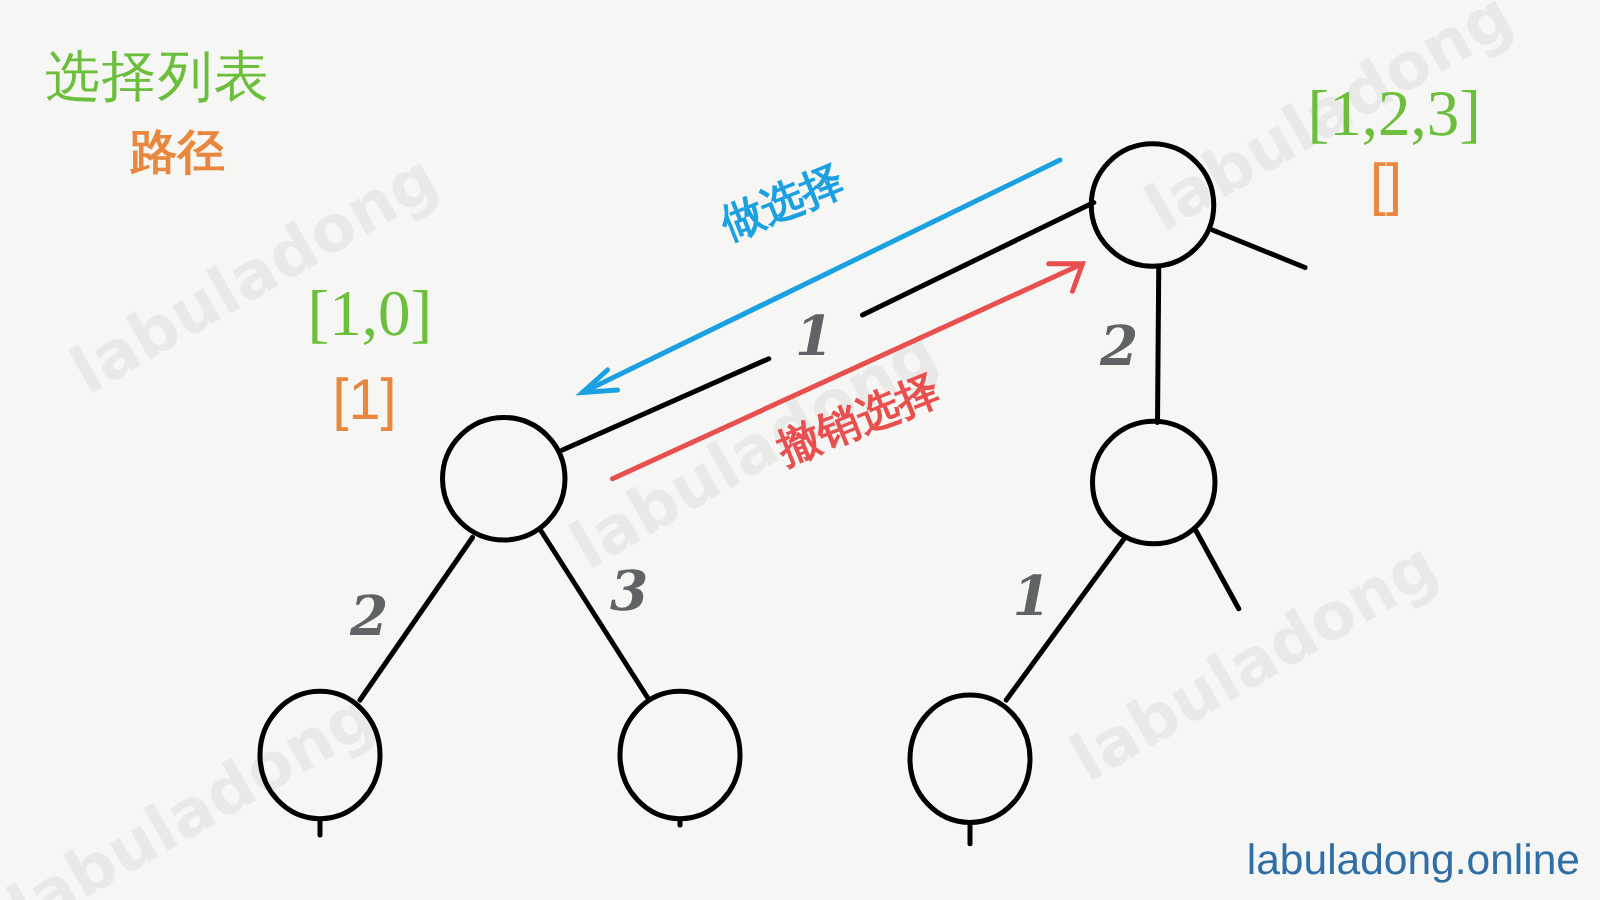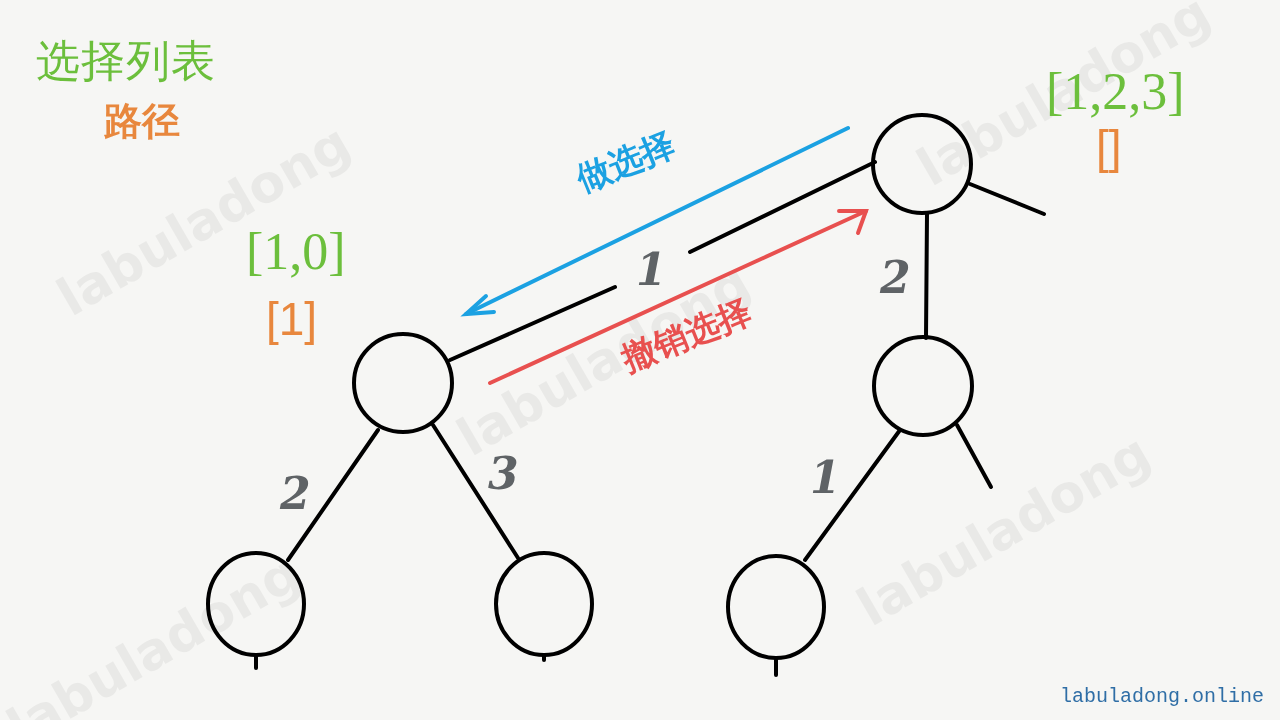--- a/index.html
+++ b/index.html
@@ -15,21 +15,21 @@
     .legend-path { left: 92px; top: 96px; font-size: 38px; font-weight: bold; color: #e8873d; margin-left: 12px; }
     .list-green { color: #6cbf3c; font-family: Liberation Serif, serif; font-size: 52px; }
     .list-orange { color: #e8873d; font-family: "Liberation Sans", sans-serif; font-size: 46px; }
     .root-choices { left: 1046px; top: 62px; }
     .root-path { left: 1096px; top: 120px; }
     .left-choices { left: 246px; top: 222px; }
     .left-path { left: 266px; top: 292px; }
     .action-do { left: 570px; top: 160px; font-size: 34px; font-weight: bold; color: #1ba1e2; transform: rotate(-22deg); transform-origin: left top; }
     .action-undo { left: 615px; top: 340px; font-size: 34px; font-weight: bold; color: #e8504f; transform: rotate(-22deg); transform-origin: left top; }
     .edge-label { font-family: "DejaVu Serif", serif; font-weight: bold; font-style: italic; color: #5f6366; font-size: 44px; }
-    .footer { right: 16px; bottom: 12px; font-family: Liberation Mono, monospace; font-size: 20px; color: #2f6ea6; }
+    .footer { right: 16px; bottom: 12px; font-family: Liberation Sans, sans-serif; font-size: 34px; color: #2f6ea6; }
     .watermark { position: absolute; font-family: "DejaVu Sans", sans-serif; font-weight: bold; font-size: 52px; color: rgba(0,0,0,0.05); transform: rotate(-30deg); white-space: nowrap; }
   </style>
 </head>
 <body>
 
 <div class="watermark" style="left:40px; top:190px;">labuladong</div>
 <div class="watermark" style="left:440px; top:330px;">labuladong</div>
 <div class="watermark" style="left:900px; top:60px;">labuladong</div>
 <div class="watermark" style="left:840px; top:500px;">labuladong</div>
 <div class="watermark" style="left:-10px; top:620px;">labuladong</div>

